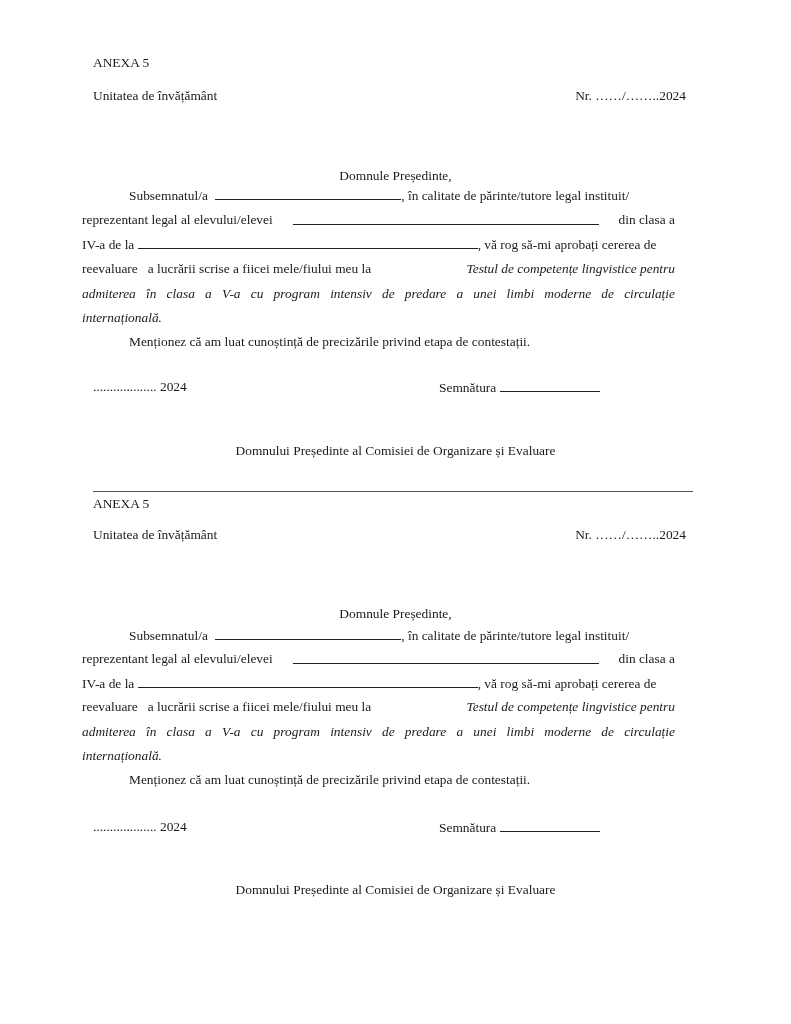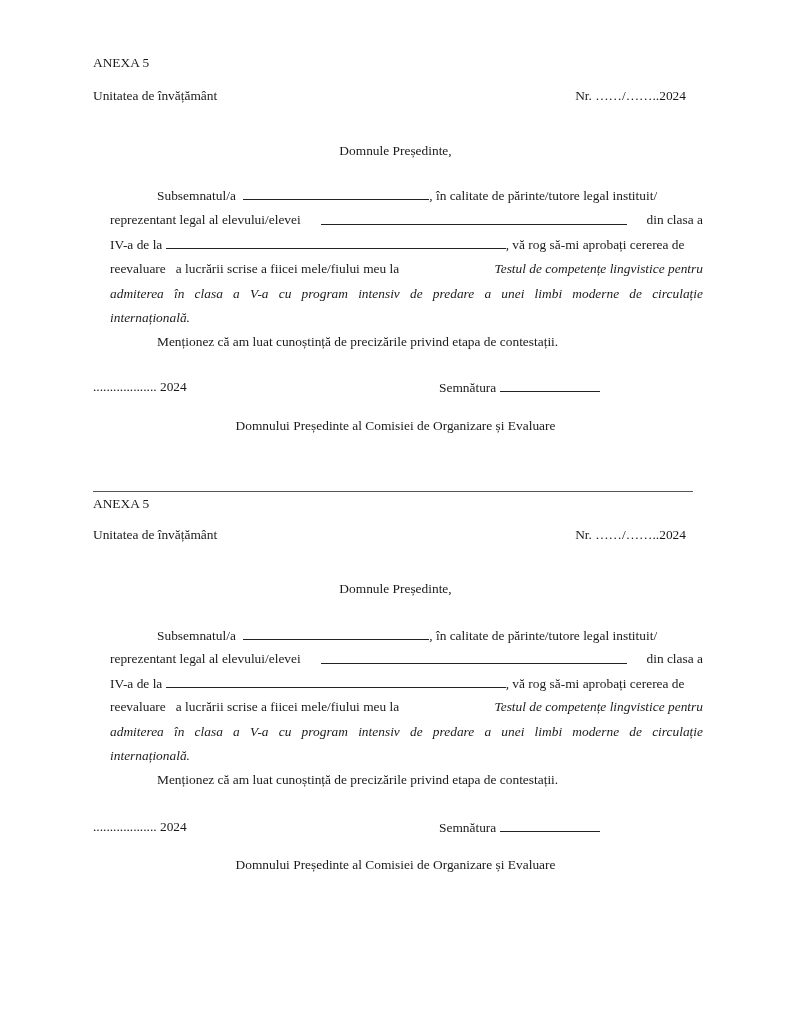--- a/index.html
+++ b/index.html
@@ -2,26 +2,26 @@
 <html><head>
   <meta charset="utf-8">
   <style>
     html, body { margin: 0; padding: 0; background: #ffffff; }
     body {
       width: 791px; height: 1024px; position: relative; overflow: hidden;
       font-family: "Liberation Serif", "DejaVu Serif", serif;
       color: #1a1a1a; font-size: 13.4px;
     }
     .abs { position: absolute; white-space: nowrap; }
-    .line { position: absolute; left: 110px; width: 593px; white-space: nowrap; }
+    .line { position: absolute; left: 82px; width: 593px; white-space: nowrap; }
     .just { text-align: justify; text-align-last: justify; }
     .blank { display: inline-block; border-bottom: 1px solid #222; height: 12px; vertical-align: baseline; }
     i { font-style: italic; }
     .sep { position: absolute; left: 93px; width: 600px; height: 0; border-top: 1.5px solid #555; }
-    .center { position: absolute; left: 0; width: 791px; text-align: center; }
+    .center { position: absolute; left: 0; width: 791px; text-align: center; margin-top: 25px; }
   </style>
 </head>
 <body>
 
 <div>
   <div class="abs" style="left:93px; top:55px;">ANEXA 5</div>
   <div class="abs" style="left:93px; top:88px;">Unitatea de învățământ</div>
   <div class="abs" style="right:105px; top:88px;">Nr. ……/……..2024</div>
   <div class="center" style="top:143px;">Domnule Președinte,</div>
 

